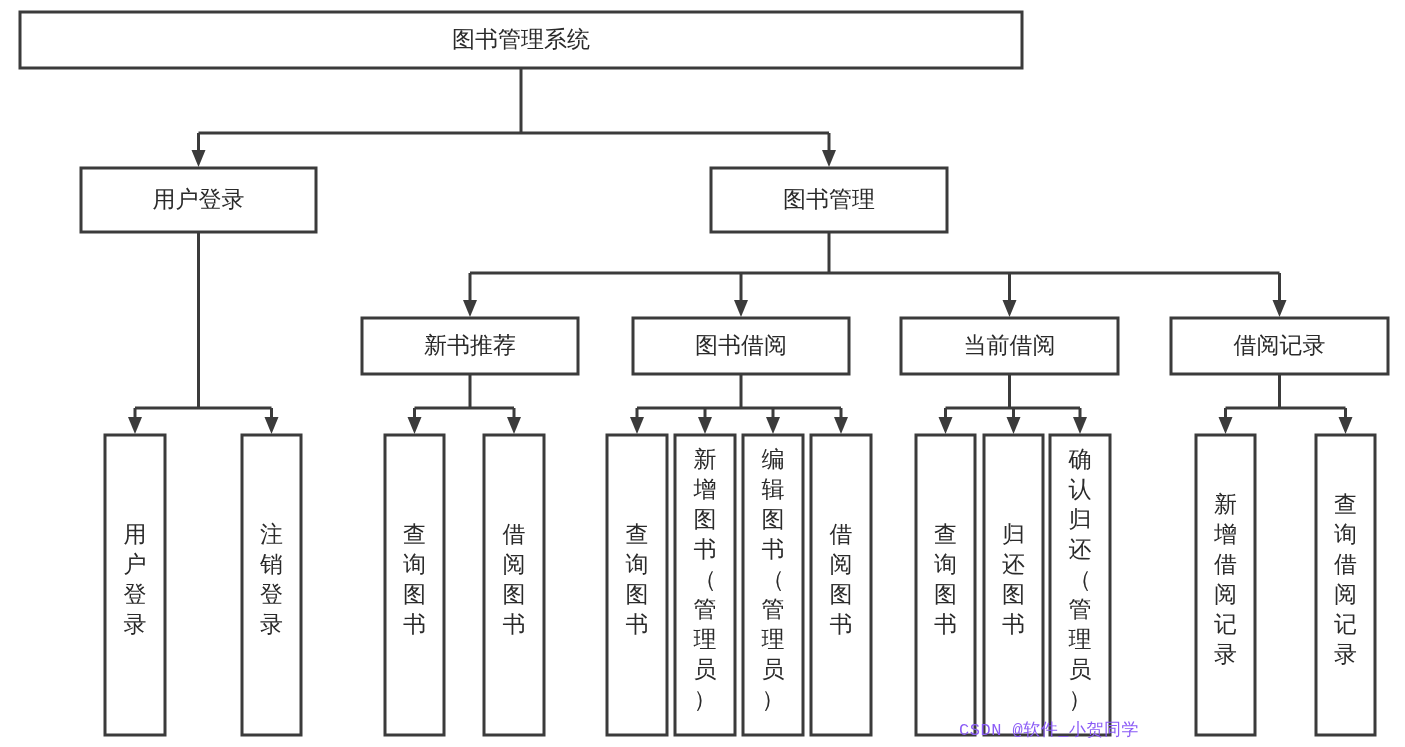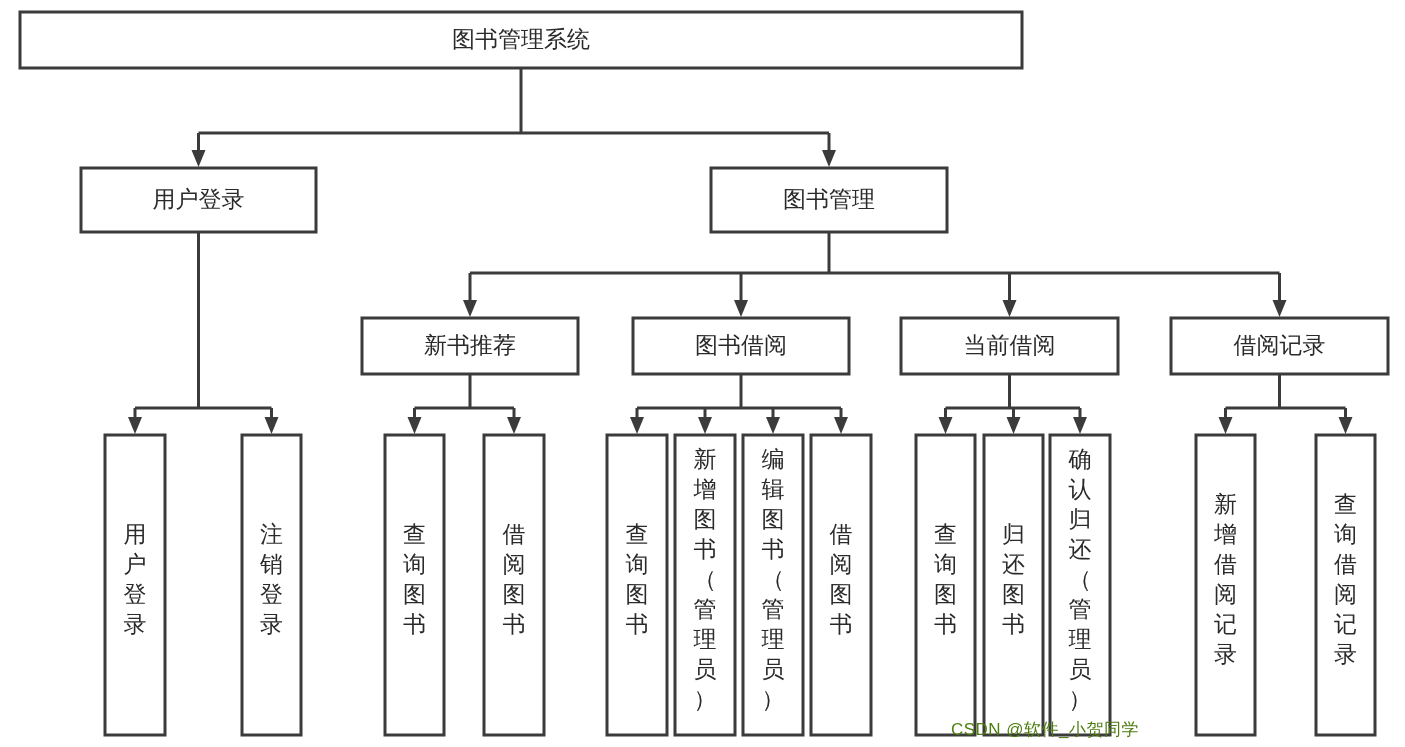--- a/index.html
+++ b/index.html
@@ -50,23 +50,23 @@
     fill: none;
   }
   .arrow-head {
     fill: #3b3b3b;
     stroke: none;
   }
   .watermark {
     position: absolute;
     right: 10px;
     bottom: 6px;
-    font-family: Liberation Sans, sans-serif;
+    font-family: Liberation Mono, monospace;
     font-size: 17px;
-    color: #4d7c0f;
+    color: #8b5cf6;
     white-space: nowrap;
     letter-spacing: 0.5px;
     user-select: none;
   }
 </style>
 </head>
 <body>
 
 <div id="diagram-root">
   <svg id="flowchart" viewBox="0 0 1405 747">

